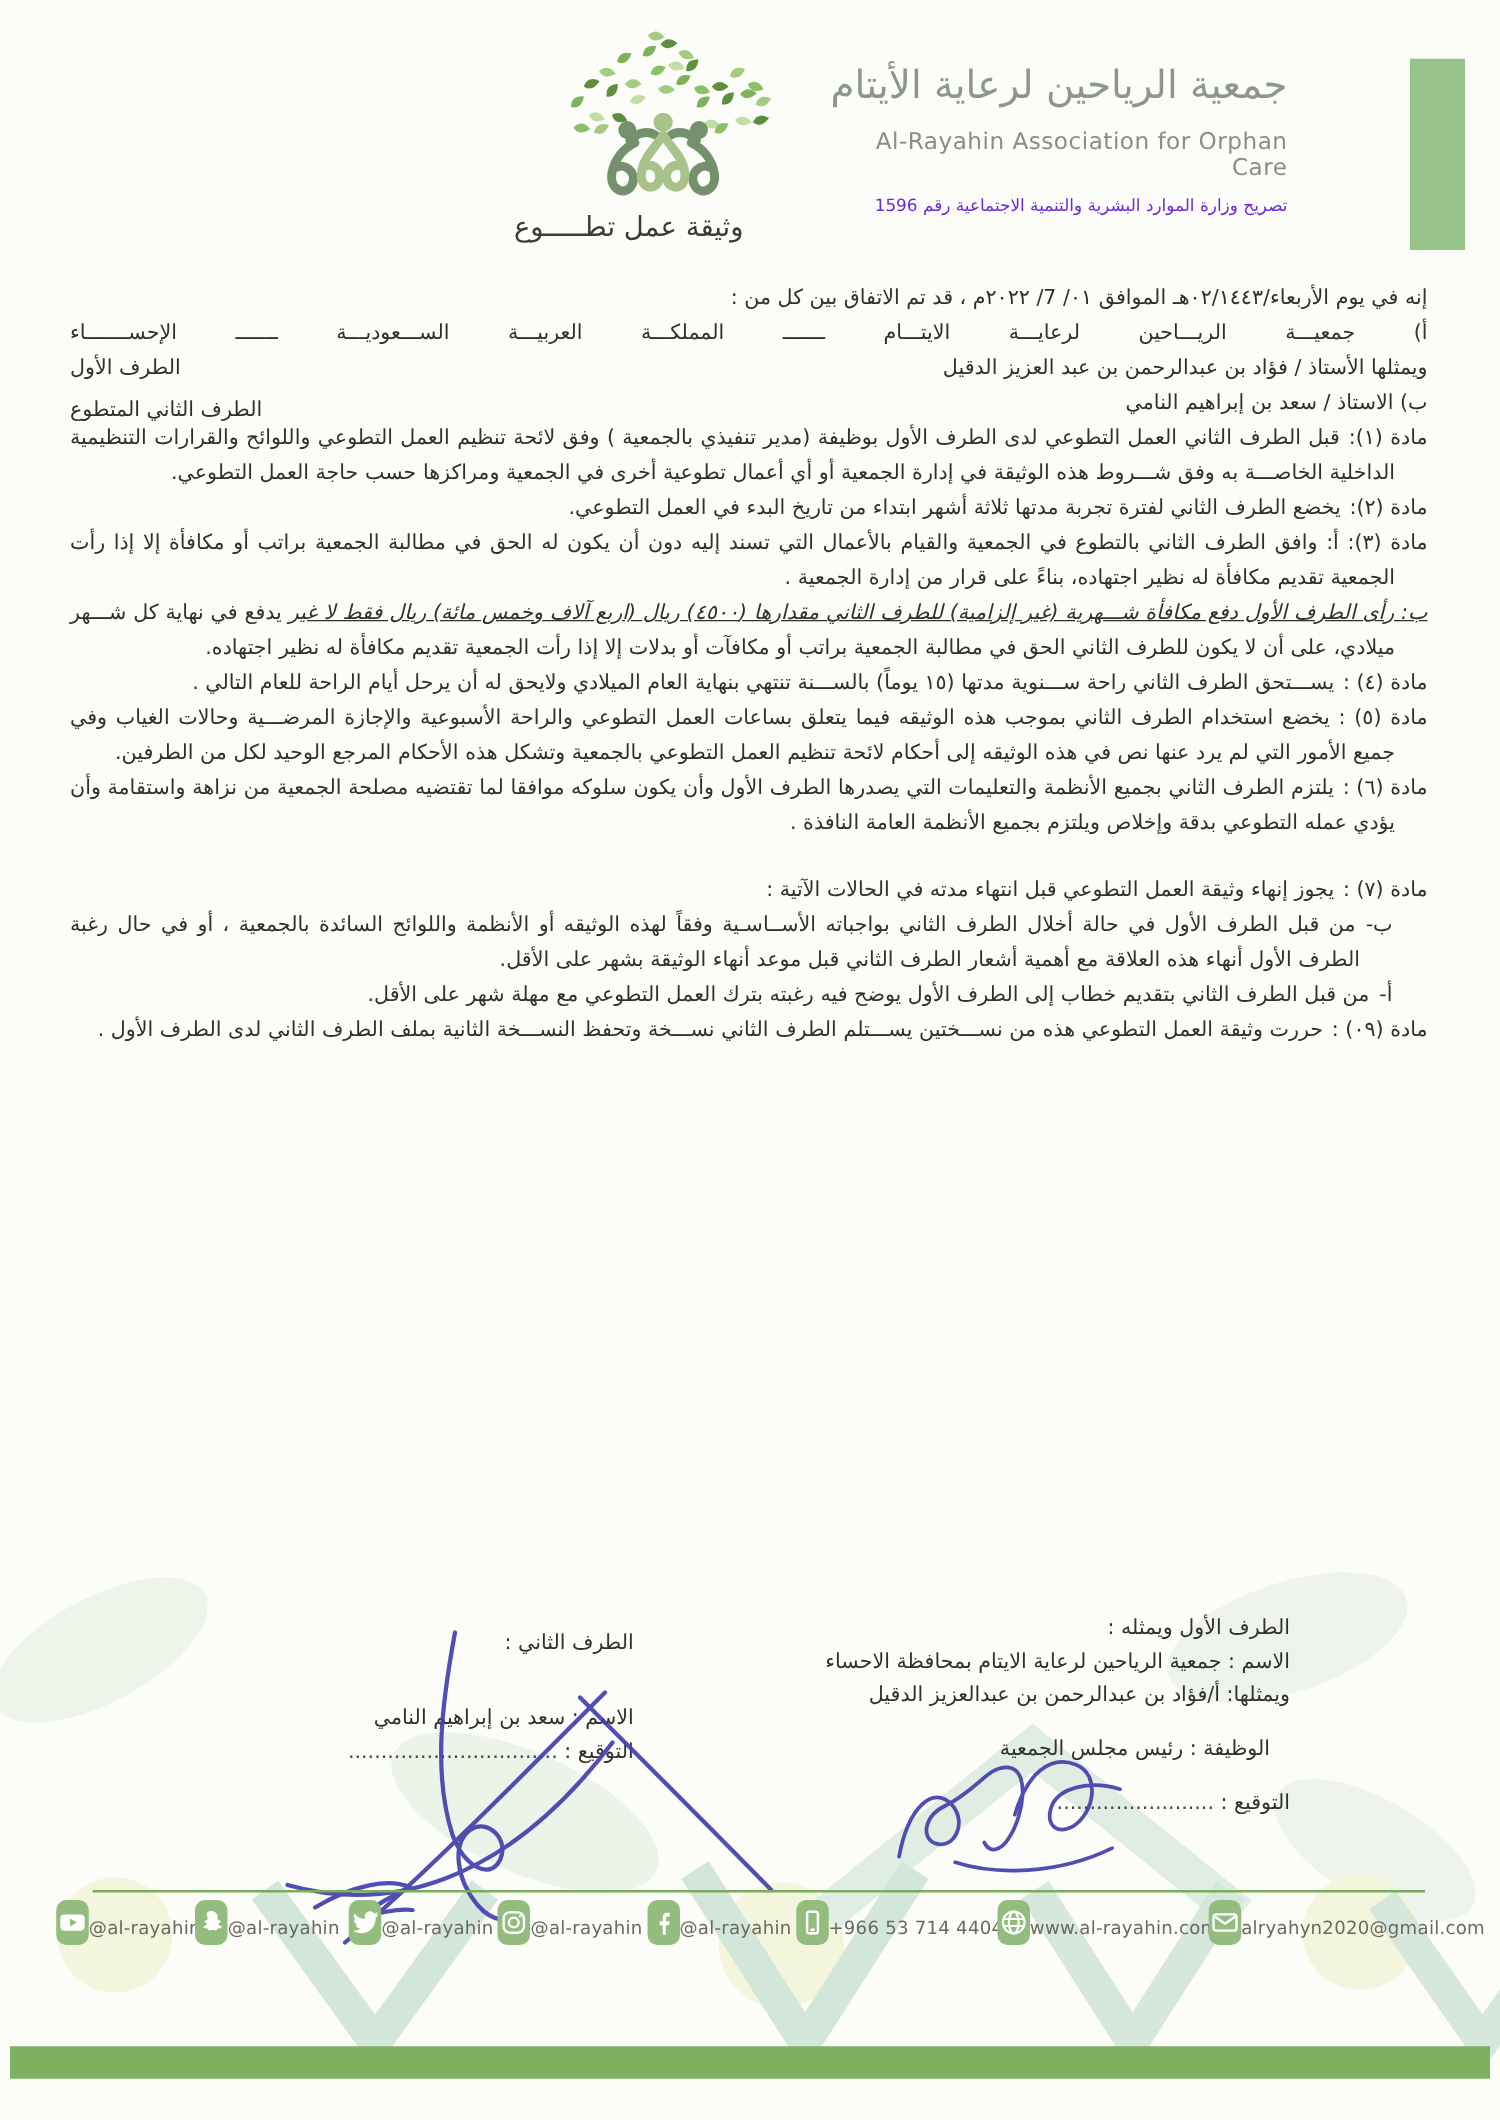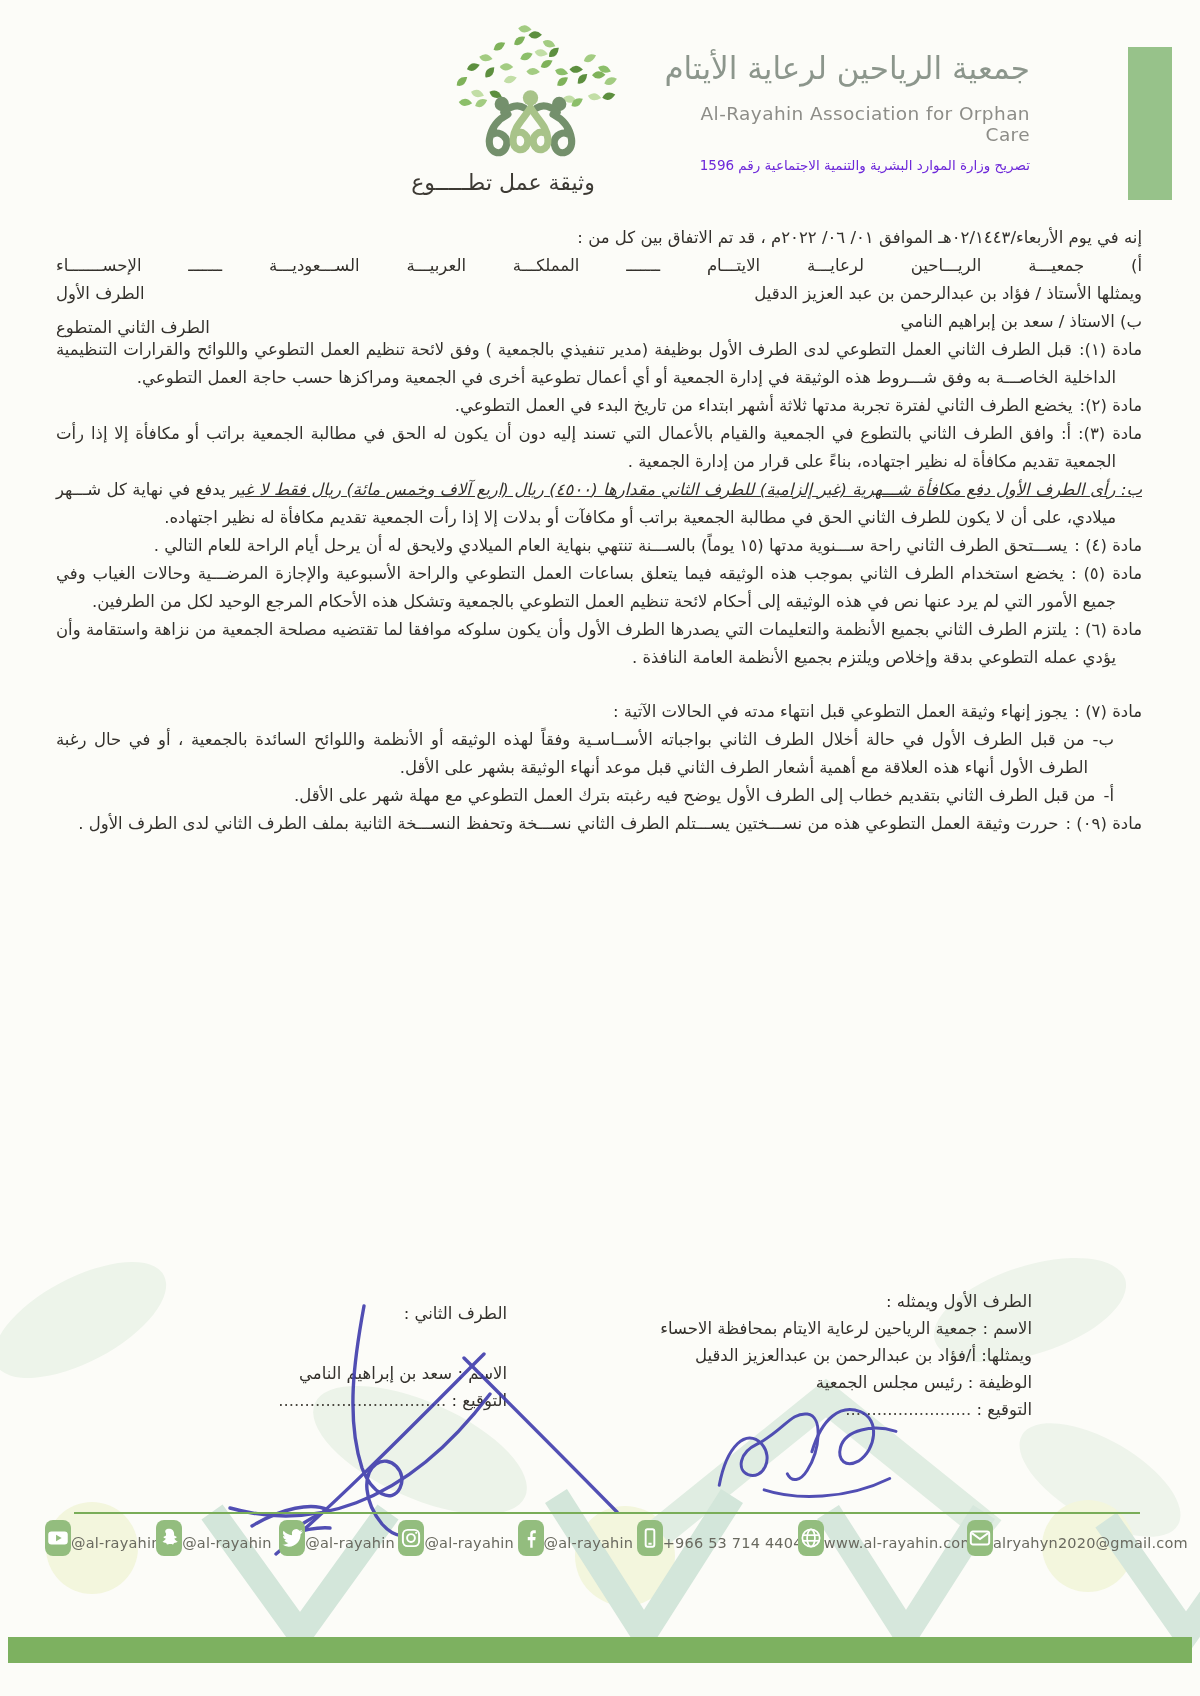--- a/index.html
+++ b/index.html
@@ -133,21 +133,21 @@
 
   <div class="doc-title layer">وثيقة عمل تطـــــوع</div>
 
   <div class="org-block layer">
     <div class="org-ar">جمعية الرياحين لرعاية الأيتام</div>
     <div class="org-en">Al-Rayahin Association for Orphan Care</div>
     <div class="license">تصريح وزارة الموارد البشرية والتنمية الاجتماعية رقم  1596</div>
   </div>
 
   <main class="doc-body layer">
-    <p>إنه في يوم  الأربعاء/٠٢/١٤٤٣هـ الموافق ٠١/ ٠٦/ ٢٠٢٢م ، قد تم الاتفاق بين كل من :</p>
+    <p>إنه في يوم  الأربعاء/٠٢/١٤٤٣هـ الموافق ٠١/ 7/ ٢٠٢٢م ، قد تم الاتفاق بين كل من :</p>
     <p class="party-a">أ)   جمعيـــة الريـــاحين لرعايـــة الايتـــام ـــــــ المملكـــة العربيـــة الســـعوديـــة ـــــــ الإحســـــــاء</p>
     <div class="party-row">
       <p class="indent-a">ويمثلها الأستاذ  / فؤاد بن عبدالرحمن بن عبد العزيز الدقيل</p>
       <p class="role">الطرف الأول</p>
     </div>
     <div class="party-row">
       <p class="indent-b">ب) الاستاذ /  سعد بن إبراهيم النامي</p>
       <p class="role role-b">الطرف الثاني المتطوع</p>
     </div>
 
@@ -162,21 +162,21 @@
     <p class="sub"><span class="lbl">ب-</span><span>من قبل الطرف الأول في حالة أخلال الطرف الثاني بواجباته الأســاسـية وفقاً لهذه الوثيقه أو الأنظمة واللوائح السائدة بالجمعية ، أو في حال رغبة الطرف الأول أنهاء هذه العلاقة مع أهمية أشعار الطرف الثاني قبل موعد أنهاء الوثيقة بشهر على الأقل.</span></p>
     <p class="sub"><span class="lbl">أ-</span><span>من قبل الطرف الثاني بتقديم خطاب إلى الطرف الأول يوضح فيه رغبته بترك العمل التطوعي مع مهلة شهر على الأقل.</span></p>
     <p class="article"><span class="art-num">مادة (٠٩) :</span><span>حررت وثيقة العمل التطوعي هذه من نســـختين يســـتلم الطرف الثاني نســـخة وتحفظ النســـخة الثانية بملف الطرف الثاني لدى الطرف الأول .</span></p>
   </main>
 
   <section class="sig-section layer">
     <div class="sig-right">
       <p class="ttl" style="margin:0">الطرف الأول ويمثله :</p>
       <p style="margin:0">الاسم : جمعية الرياحين لرعاية الايتام بمحافظة الاحساء</p>
       <p style="margin:0">ويمثلها: أ/فؤاد بن عبدالرحمن بن عبدالعزيز الدقيل</p>
-      <p style="margin:0">الوظيفة : رئيس مجلس الجمعية</p>
+      <p style="margin:16px">الوظيفة : رئيس مجلس الجمعية</p>
       <p class="sign-row" style="margin:0"><span>التوقيع : </span><span class="dots">........................</span></p>
     </div>
     <div class="sig-left">
       <p class="ttl" style="margin-top:12px">الطرف الثاني :</p>
       <p style="margin:0">الاسم :  سعد بن إبراهيم النامي</p>
       <p class="sign-row" style="margin:0"><span>التوقيع : </span><span class="dots">................................</span></p>
     </div>
   </section>
 
   <svg class="sig-svg layer" style="left:700px;top:1388px" width="220" height="140" viewBox="0 0 220 140" xmlns="http://www.w3.org/2000/svg">

